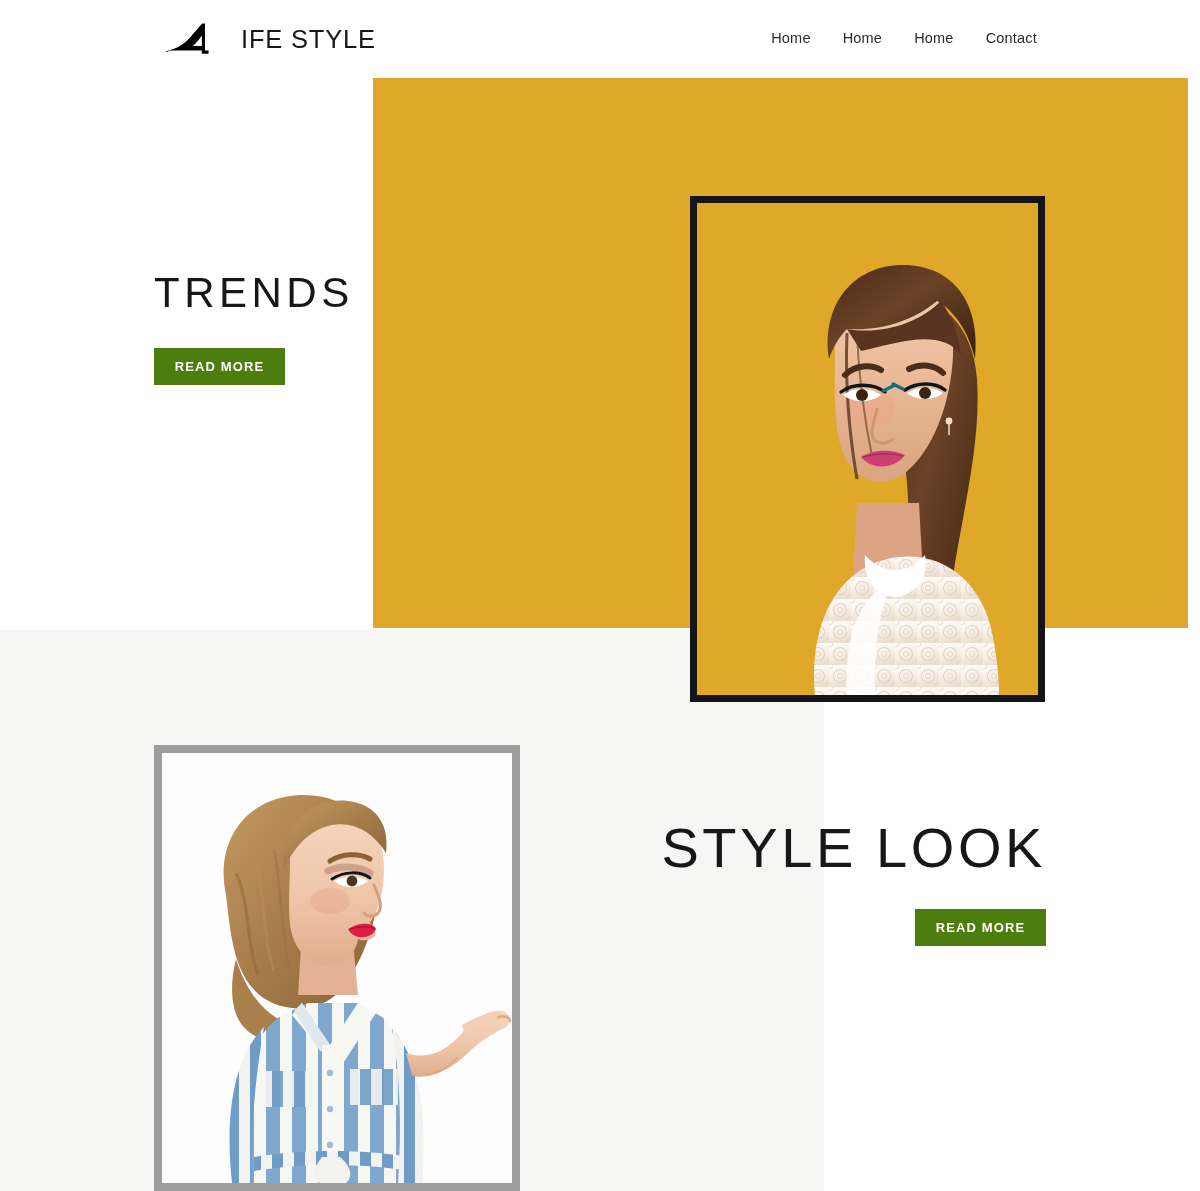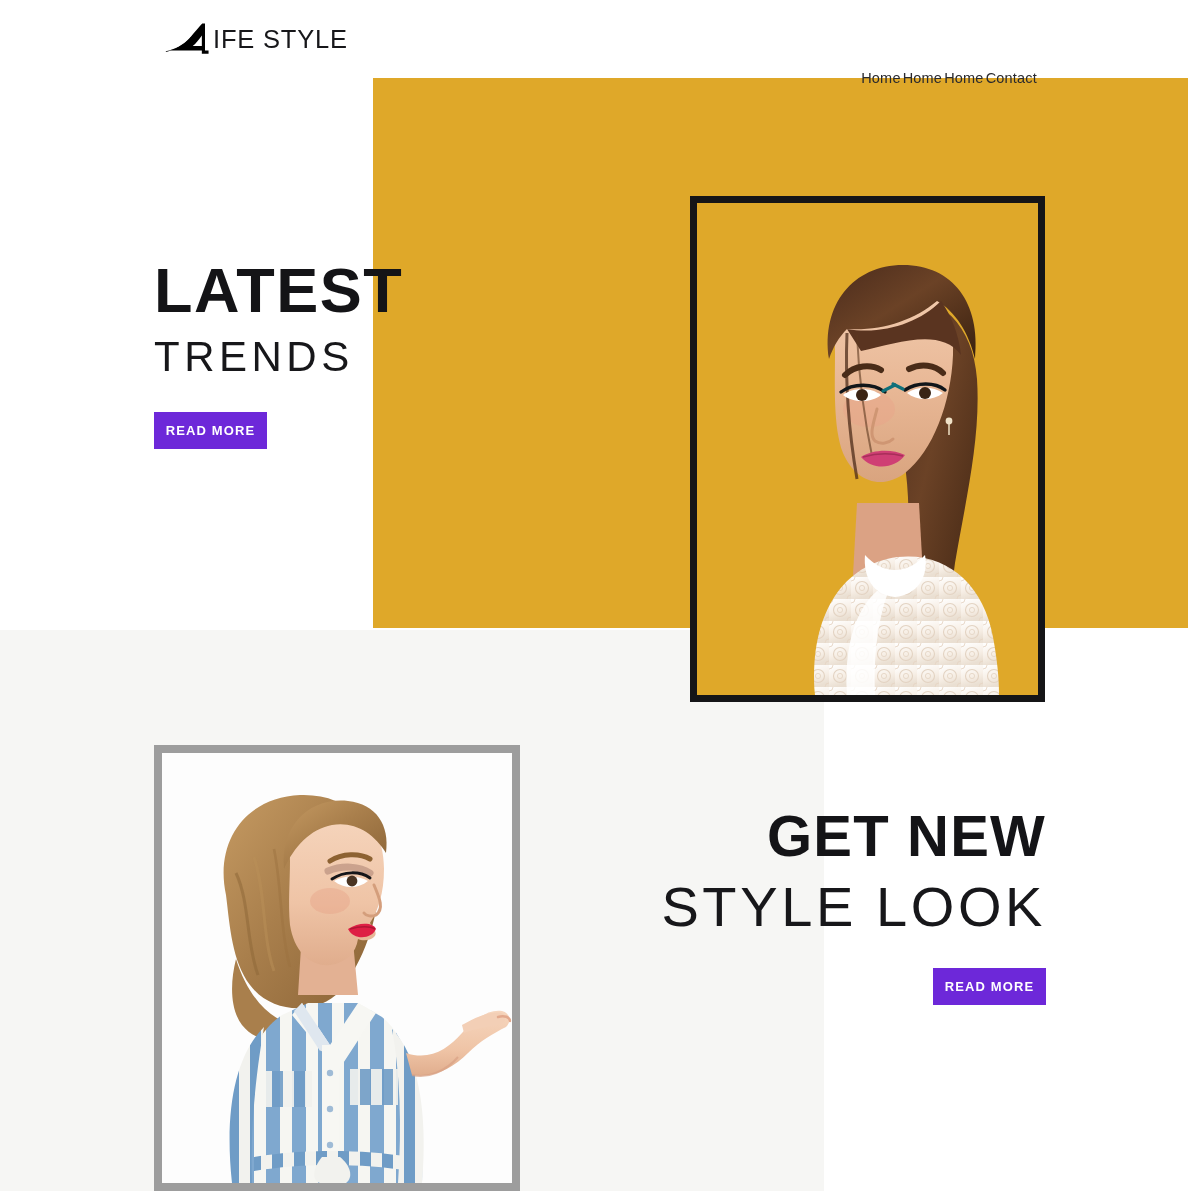--- a/index.html
+++ b/index.html
@@ -30,20 +30,21 @@
     z-index: 40;
   }
 
   .brand {
     position: absolute;
     left: 164px; top: 19px;
     display: flex;
     align-items: center;
     height: 40px;
     text-decoration: none;
+    gap: 28px;
   }
   .brand-mark {
     width: 48px; height: 34px;
     display: block;
     margin-right: 1px;
     flex: none;
   }
   .brand-text {
     font-size: 25.5px;
     letter-spacing: 0.8px;
@@ -52,21 +53,21 @@
     line-height: 1;
     white-space: nowrap;
     transform: translateY(1px);
   }
 
   .main-nav {
     position: absolute;
     right: 162px; top: 28px;
     display: flex;
     align-items: center;
-    margin-top: 40px;
+    gap: 30px;
   }
   .nav-link {
     font-size: 14.5px;
     color: #2a2a2e;
     text-decoration: none;
     letter-spacing: .2px;
     white-space: nowrap;
     padding: 2px 1px;
   }
 
@@ -104,28 +105,28 @@
     color: #17171a;
     line-height: 1.12;
     white-space: nowrap;
     margin-top: 11px;
   }
 
   .btn-read {
     display: inline-flex;
     align-items: center;
     justify-content: center;
-    background: #6d28d9;
+    background: #4d7c0f;
     color: #ffffff;
     border: 0;
     font-family: "Liberation Sans", sans-serif;
     font-size: 13px;
     font-weight: 600;
     letter-spacing: 1.1px;
-    width: 113px; height: 37px;
+    width: 131px; height: 37px;
     cursor: pointer;
     text-decoration: none;
   }
   .hero-btn-wrap { margin-top: 32px; }
 
   
   .hero-frame {
     position: absolute;
     left: 690px; top: 118px;
     width: 355px; height: 506px;
@@ -221,21 +222,20 @@
       <a class="nav-link" href="#">Contact</a>
     </nav>
 
   </header>
 
   <section class="hero">
 
     <div class="hero-band"></div>
 
     <div class="hero-copy">
-      <div class="hl-bold">LATEST</div>
       <div class="hl-light">TRENDS</div>
       <div class="hero-btn-wrap">
         <a class="btn-read" href="#">READ MORE</a>
       </div>
     </div>
 
     <div class="hero-frame">
       <svg class="hero-photo" viewBox="0 0 341 492" preserveAspectRatio="xMidYMax meet" role="img">
         <defs>
           <linearGradient id="hairA" x1="0" y1="0" x2="1" y2="1">
@@ -305,21 +305,20 @@
       </svg>
     </div>
 
   </section>
 
   <section class="sec2">
 
     <div class="sec2-band"></div>
 
     <div class="sec2-copy">
-      <div class="s2-bold">GET NEW</div>
       <div class="s2-light">STYLE LOOK</div>
       <div class="sec2-btn-wrap">
         <a class="btn-read" href="#">READ MORE</a>
       </div>
     </div>
 
     <div class="sec2-frame">
       <svg class="sec2-photo" viewBox="0 0 350 430" preserveAspectRatio="xMidYMax meet" role="img">
         <defs>
           <linearGradient id="hairB" x1="0" y1="0" x2="1" y2="1">

